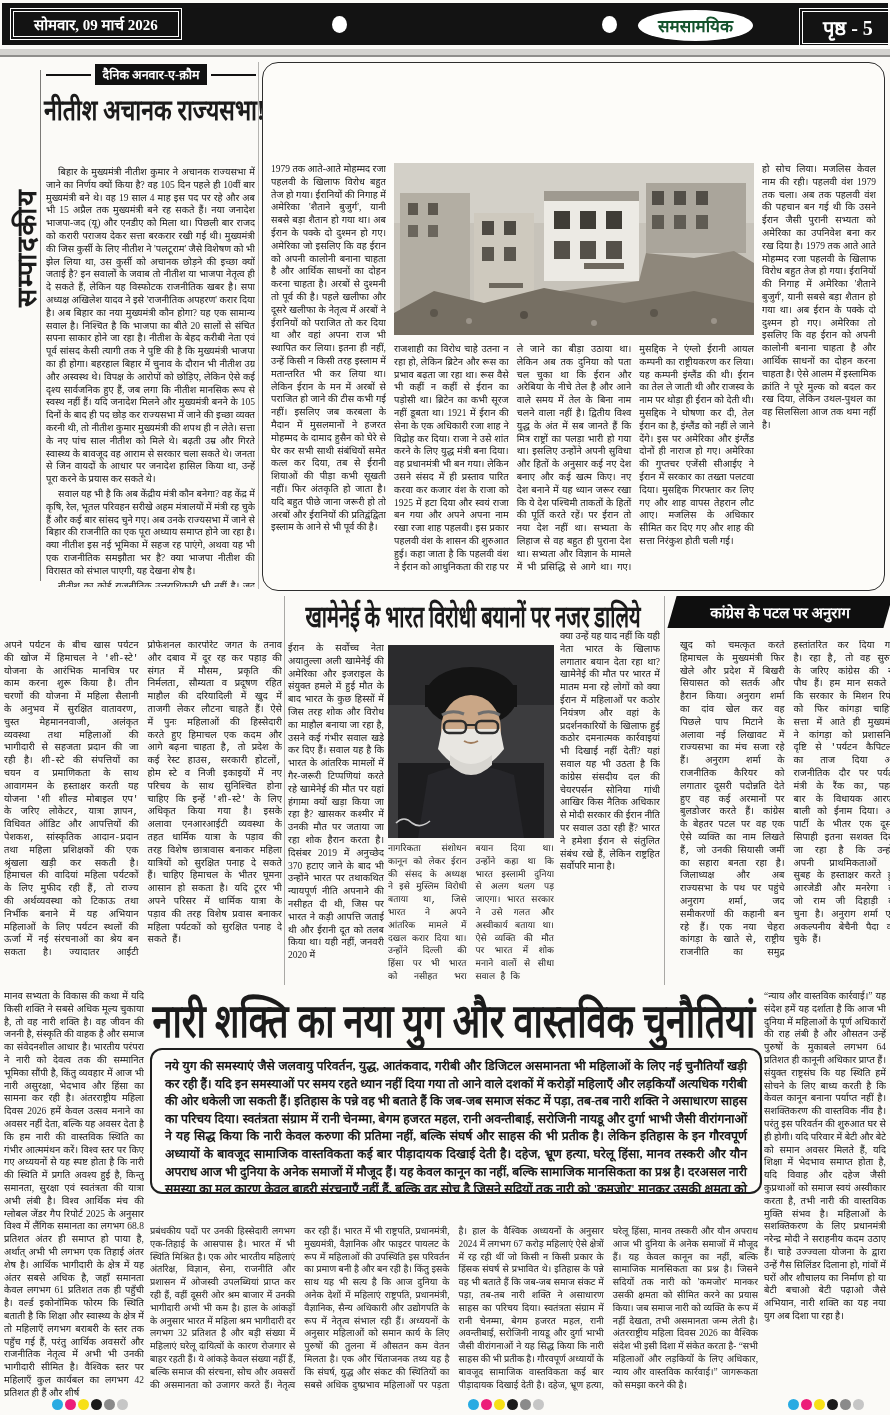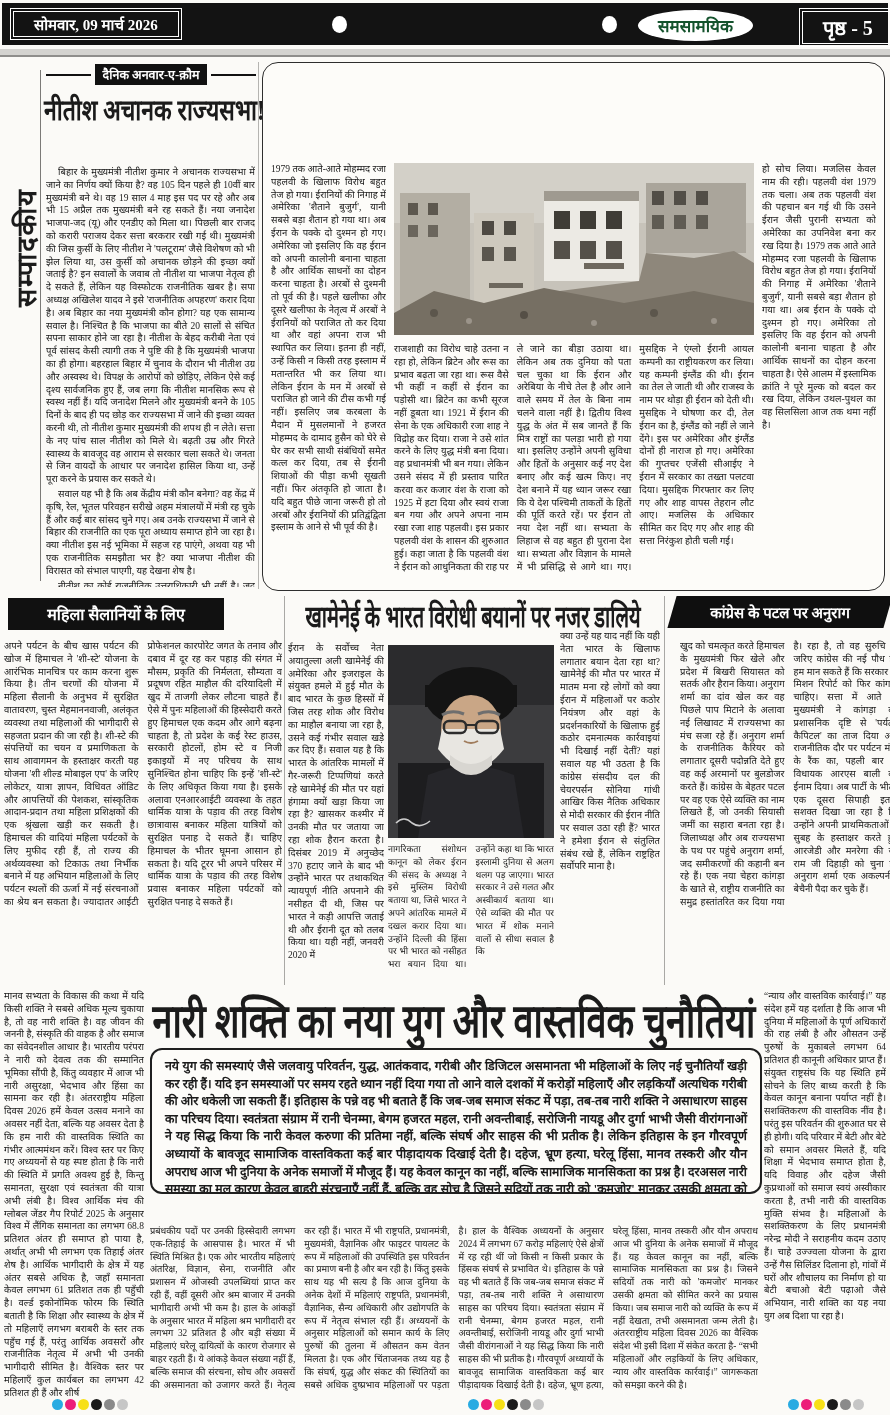--- a/index.html
+++ b/index.html
@@ -21,21 +21,21 @@
   
   .edit-kicker{position:absolute;writing-mode:vertical-rl;transform:rotate(180deg);
                font-weight:900;font-size:27px;letter-spacing:2px;}
   .label-band{background:#111;color:#fff;font-weight:bold;font-size:12.5px;text-align:center;padding:2px 8px;}
   .edit-headline{font-weight:900;font-size:23px;text-align:center;transform:scaleY(1.25);transform-origin:top;white-space:nowrap;}
   
   .iran-box{position:absolute;left:262px;top:62px;width:621px;height:527px;border:1.5px solid #2e2e2e;border-radius:16px;background:#fdfcf9;}
   .iran-banner{position:absolute;left:8px;right:8px;top:8px;height:86px;background:#0d0d0d;border-radius:8px;
                color:#fff;font-weight:900;font-size:44px;display:flex;align-items:center;justify-content:center;white-space:nowrap;}
   .cols3{column-count:3;column-gap:8px;}
-  .cols2{column-count:2;column-gap:9px;}
+  .cols2{column-count:2;column-gap:9px;font-family:Liberation Mono, monospace;}
   .cols4{column-count:4;column-gap:9px;}
   
   .black-head{background:#111;color:#fff;font-weight:bold;font-size:16px;text-align:center;padding:5px 4px;}
   .kham-headline{font-weight:900;font-size:20px;text-align:center;transform:scaleY(1.5);transform-origin:top;white-space:nowrap;}
   .cong-band{background:#0f0f0f;transform:skewX(-16deg);padding:6px 4px;}
   .cong-band span{display:block;transform:skewX(16deg);color:#fff;font-weight:bold;font-size:15px;text-align:center;white-space:nowrap;}
   
   .nari-headline{font-weight:900;font-size:36px;text-align:center;transform:scaleY(1.3);transform-origin:top;white-space:nowrap;}
   .intro-box{border:2px solid #1f1f1f;border-radius:12px;padding:8px 13px;font-weight:bold;
              font-size:12.3px;line-height:17.6px;text-align:justify;overflow:hidden;background:#fdfcf9;}
@@ -119,21 +119,20 @@
     </svg>
     <div class="abs bt" style="left:8px;top:100px;width:115px;height:416px;">1979 तक आते-आते मोहम्मद रजा पहलवी के खिलाफ विरोध बहुत तेज हो गया। ईरानियों की निगाह में अमेरिका 'शैताने बुजुर्ग', यानी सबसे बड़ा शैतान हो गया था। अब ईरान के पक्के दो दुश्मन हो गए। अमेरिका जो इसलिए कि वह ईरान को अपनी कालोनी बनाना चाहता है और आर्थिक साधनों का दोहन करना चाहता है। अरबों से दुश्मनी तो पूर्व की है। पहले खलीफा और दूसरे खलीफा के नेतृत्व में अरबों ने ईरानियों को पराजित तो कर दिया था और वहां अपना राज भी स्थापित कर लिया। इतना ही नहीं, उन्हें किसी न किसी तरह इस्लाम में मतान्तरित भी कर लिया था। लेकिन ईरान के मन में अरबों से पराजित हो जाने की टीस कभी गई नहीं। इसलिए जब करबला के मैदान में मुसलमानों ने हजरत मोहम्मद के दामाद हुसैन को घेरे से घेर कर सभी साथी संबंधियों समेत कत्ल कर दिया, तब से ईरानी शियाओं की पीड़ा कभी सूखती नहीं। फिर अंतकृति हो जाता है। यदि बहुत पीछे जाना जरूरी हो तो अरबों और ईरानियों की प्रतिद्वंद्विता इस्लाम के आने से भी पूर्व की है।</div>
     <div class="abs bt cols3" style="left:131px;top:280px;width:360px;height:236px;">
       <span>राजशाही का विरोध चाहे उतना न रहा हो, लेकिन ब्रिटेन और रूस का प्रभाव बढ़ता जा रहा था। रूस वैसे भी कहीं न कहीं से ईरान का पड़ोसी था। ब्रिटेन का कभी सूरज नहीं डूबता था। 1921 में ईरान की सेना के एक अधिकारी रजा शाह ने विद्रोह कर दिया। राजा ने उसे शांत करने के लिए युद्ध मंत्री बना दिया। वह प्रधानमंत्री भी बन गया। लेकिन उसने संसद में ही प्रस्ताव पारित करवा कर कजार वंश के राजा को 1925 में हटा दिया और स्वयं राजा बन गया और अपने अपना नाम रखा रजा शाह पहलवी। इस प्रकार पहलवी वंश के शासन की शुरुआत हुई। कहा जाता है कि पहलवी वंश ने ईरान को आधुनिकता की राह पर ले जाने का बीड़ा उठाया था।</span>
       <span>लेकिन अब तक दुनिया को पता चल चुका था कि ईरान और अरेबिया के नीचे तेल है और आने वाले समय में तेल के बिना नाम चलने वाला नहीं है। द्वितीय विश्व युद्ध के अंत में सब जानते हैं कि मित्र राष्ट्रों का पलड़ा भारी हो गया था। इसलिए उन्होंने अपनी सुविधा और हितों के अनुसार कई नए देश बनाए और कई खत्म किए। नए देश बनाने में यह ध्यान जरूर रखा कि ये देश पश्चिमी ताकतों के हितों की पूर्ति करते रहें। पर ईरान तो नया देश नहीं था। सभ्यता के लिहाज से वह बहुत ही पुराना देश था। सभ्यता और विज्ञान के मामले में भी प्रसिद्धि से आगे था।</span>
       <span>गए। मुसद्दिक ने एंग्लो ईरानी आयल कम्पनी का राष्ट्रीयकरण कर लिया। यह कम्पनी इंग्लैंड की थी। ईरान का तेल ले जाती थी और राजस्व के नाम पर थोड़ा ही ईरान को देती थी। मुसद्दिक ने घोषणा कर दी, तेल ईरान का है, इंग्लैंड को नहीं ले जाने देंगे। इस पर अमेरिका और इंग्लैंड दोनों ही नाराज हो गए। अमेरिका की गुप्तचर एजेंसी सीआईए ने ईरान में सरकार का तख्ता पलटवा दिया। मुसद्दिक गिरफ्तार कर लिए गए और शाह वापस तेहरान लौट आए। मजलिस के अधिकार सीमित कर दिए गए और शाह की सत्ता निरंकुश होती चली गई।</span>
     </div>
     <div class="abs bt" style="left:499px;top:100px;width:114px;height:416px;">हो सोच लिया। मजलिस केवल नाम की रही। पहलवी वंश 1979 तक चला। अब तक पहलवी वंश की पहचान बन गई थी कि उसने ईरान जैसी पुरानी सभ्यता को अमेरिका का उपनिवेश बना कर रख दिया है। 1979 तक आते आते मोहम्मद रजा पहलवी के खिलाफ विरोध बहुत तेज हो गया। ईरानियों की निगाह में अमेरिका 'शैताने बुजुर्ग', यानी सबसे बड़ा शैतान हो गया था। अब ईरान के पक्के दो दुश्मन हो गए। अमेरिका तो इसलिए कि वह ईरान को अपनी कालोनी बनाना चाहता है और आर्थिक साधनों का दोहन करना चाहता है। ऐसे आलम में इस्लामिक क्रांति ने पूरे मुल्क को बदल कर रख दिया, लेकिन उथल-पुथल का वह सिलसिला आज तक थमा नहीं है।</div>
   </div>
 
-  <div class="abs black-head" style="left:8px;top:598px;width:208px;">महिला सैलानियों के लिए</div>
   <div class="abs bt cols2" style="left:4px;top:640px;width:278px;height:345px;">
     <span>अपने पर्यटन के बीच खास पर्यटन की खोज में हिमाचल ने 'शी-स्टे' योजना के आरंभिक मानचित्र पर काम करना शुरू किया है। तीन चरणों की योजना में महिला सैलानी के अनुभव में सुरक्षित वातावरण, चुस्त मेहमाननवाजी, अलंकृत व्यवस्था तथा महिलाओं की भागीदारी से सहजता प्रदान की जा रही है। शी-स्टे की संपत्तियों का चयन व प्रमाणिकता के साथ आवागमन के हस्ताक्षर करती यह योजना 'शी शील्ड मोबाइल एप' के जरिए लोकेटर, यात्रा ज्ञापन, विधिवत ऑडिट और आपत्तियों की पेशकश, सांस्कृतिक आदान-प्रदान तथा महिला प्रशिक्षकों की एक श्रृंखला खड़ी कर सकती है। हिमाचल की वादियां महिला पर्यटकों के लिए मुफीद रही हैं, तो राज्य की अर्थव्यवस्था को टिकाऊ तथा निर्भीक बनाने में यह अभियान महिलाओं के लिए पर्यटन स्थलों की ऊर्जा में नई संरचनाओं का श्रेय बन सकता है। ज्यादातर आईटी प्रोफेशनल</span>
     <span>कारपोरेट जगत के तनाव और दबाव में दूर रह कर पहाड़ की संगत में मौसम, प्रकृति की निर्मलता, सौम्यता व प्रदूषण रहित माहौल की दरियादिली में खुद में ताजगी लेकर लौटना चाहते हैं। ऐसे में पुनः महिलाओं की हिस्सेदारी करते हुए हिमाचल एक कदम और आगे बढ़ना चाहता है, तो प्रदेश के कई रेस्ट हाउस, सरकारी होटलों, होम स्टे व निजी इकाइयों में नए परिचय के साथ सुनिश्चित होना चाहिए कि इन्हें 'शी-स्टे' के लिए अधिकृत किया गया है। इसके अलावा एनआरआईटी व्यवस्था के तहत धार्मिक यात्रा के पड़ाव की तरह विशेष छात्रावास बनाकर महिला यात्रियों को सुरक्षित पनाह दे सकते हैं। चाहिए हिमाचल के भीतर घूमना आसान हो सकता है। यदि टूरर भी अपने परिसर में धार्मिक यात्रा के पड़ाव की तरह विशेष प्रवास बनाकर महिला पर्यटकों को सुरक्षित पनाह दे सकते हैं।</span>
   </div>
   <div class="vrule" style="left:284px;top:596px;height:389px;"></div>
 
   <div class="abs kham-headline" style="left:286px;top:595px;width:374px;">खामेनेई के भारत विरोधी बयानों पर नजर डालिये</div>
 
   <svg class="abs" style="left:388px;top:645px;" width="166" height="193" viewBox="0 0 166 193">
     <rect width="166" height="193" fill="#3c3c3e"></rect>

